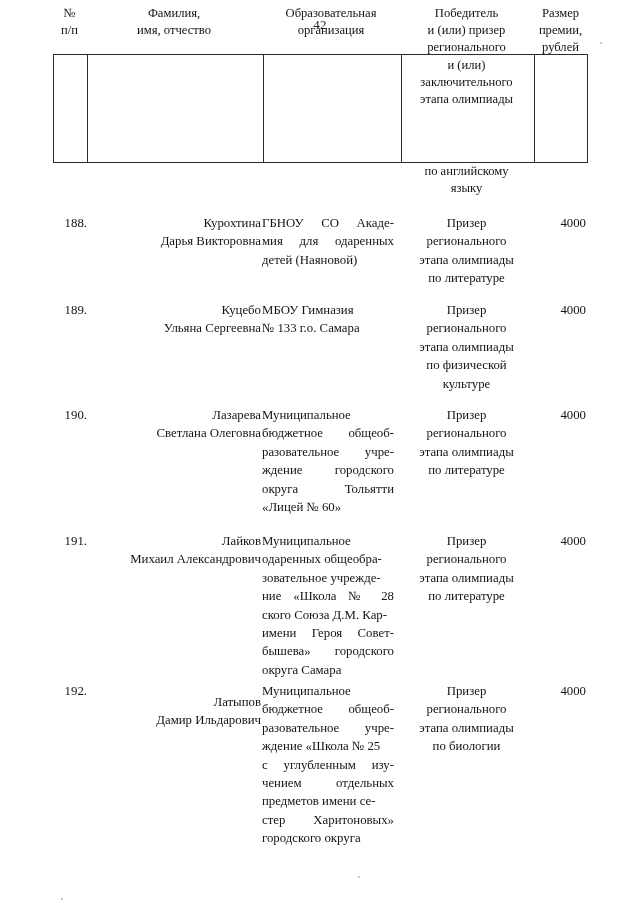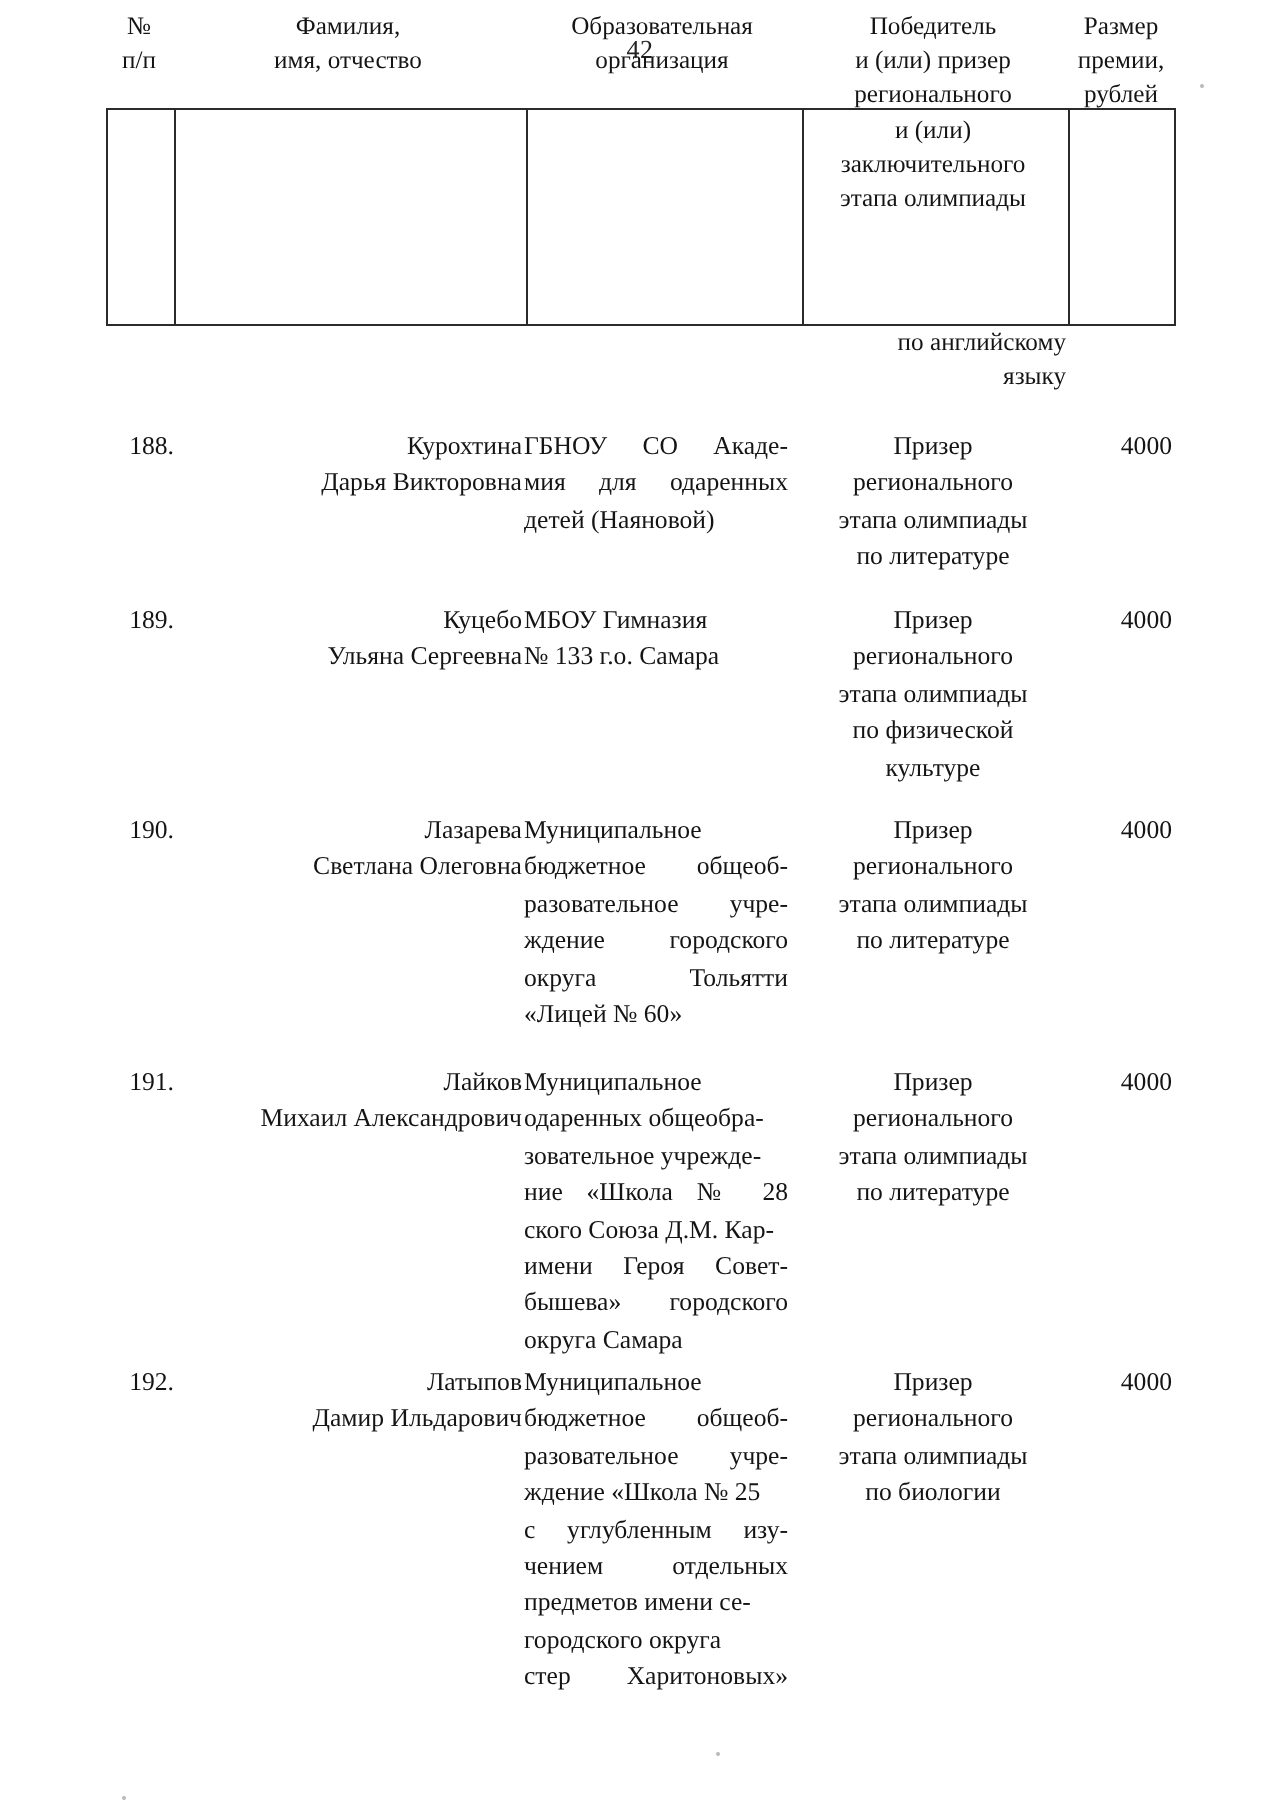--- a/index.html
+++ b/index.html
@@ -74,21 +74,21 @@
   .h-org   { left: 262px; width: 138px; }
   .h-award { left: 400px; width: 133px; }
   .h-prize { left: 533px; width: 55px; }
 
   
   .h-award-overflow {
     position: absolute;
     left: 400px;
     width: 133px;
     top: 163px;
-    text-align: right;
+    text-align: center;
     font-size: 12.6px;
     line-height: 17.2px;
   }
 
   
   .row {
     position: absolute;
     left: 0;
     width: 640px;
   }
@@ -246,32 +246,32 @@
       </div>
     <div class="cell c-award" style="white-space:pre-wrap;">Призер
 регионального
 этапа олимпиады
 по литературе</div>
     <div class="cell c-prize">4000</div>
   </div>
 
   <div class="row" style="top:682px;">
     <div class="cell c-num">192.</div>
-    <div class="cell c-name" style="white-space:pre-wrap;">Латыпов
+    <div class="cell c-name" style="white-space:pre-wrap;margin-top:11px;">Латыпов
 Дамир Ильдарович</div>
     <div class="cell c-org">
         <div class="org-line">Муниципальное</div>
         <div class="org-line j">бюджетное общеоб-</div>
         <div class="org-line j">разовательное учре-</div>
         <div class="org-line">ждение «Школа № 25</div>
         <div class="org-line j">с углубленным изу-</div>
         <div class="org-line j">чением отдельных</div>
         <div class="org-line">предметов имени се-</div>
+        <div class="org-line j">стер Харитоновых»</div>
         <div class="org-line">городского округа</div>
-        <div class="org-line j">стер Харитоновых»</div>
       </div>
     <div class="cell c-award" style="white-space:pre-wrap;">Призер
 регионального
 этапа олимпиады
 по биологии</div>
     <div class="cell c-prize">4000</div>
   </div>
 
   <div class="speckle" style="left:600px; top:42px;  width:2px; height:2px;"></div>
   <div class="speckle" style="left:358px; top:876px; width:2px; height:2px;"></div>

